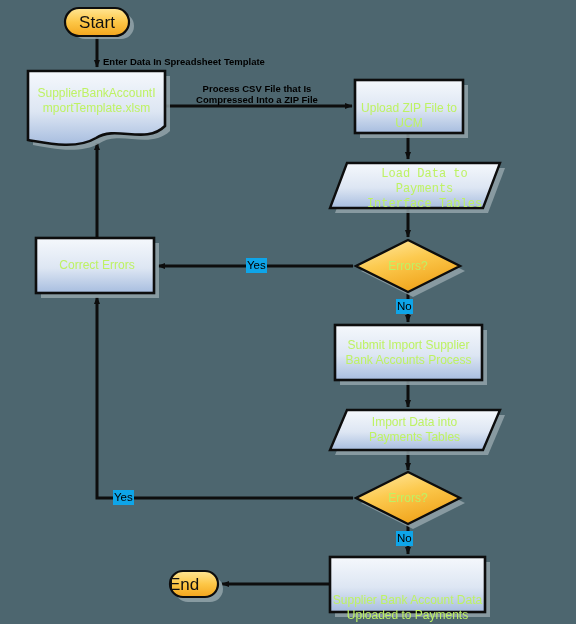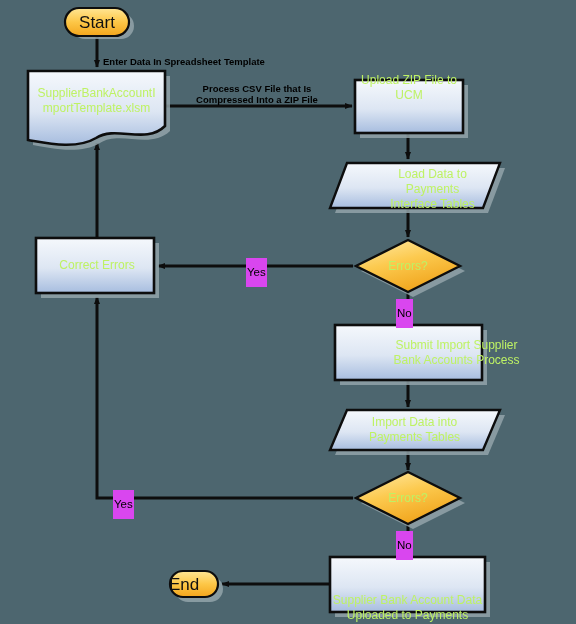--- a/index.html
+++ b/index.html
@@ -44,26 +44,26 @@
     color: #000;
     font-size: 9.5px;
     font-weight: bold;
     font-family: "Liberation Sans", sans-serif;
     line-height: 11px;
     white-space: pre-line;
     text-align: center;
   }
   .branch-label {
     position: absolute;
-    background: #d946ef;
+    background: #0ea5e9;
     color: #000;
     font-size: 11.5px;
     font-family: "Liberation Sans", sans-serif;
     line-height: 13px;
-    padding: 8px 1px;
+    padding: 1px 1px;
   }
 </style>
 </head>
 <body>
 
 <div id="canvas">
 
   <svg id="svg-layer" viewBox="0 0 576 624">
     <defs>
       <linearGradient id="gradNode" x1="0" y1="0" x2="0" y2="1">
@@ -148,32 +148,32 @@
     <rect x="330" y="557" width="155" height="55" fill="url(#gradNode)" stroke="#0d0d0d" stroke-width="2.6"></rect>
 
     <rect x="170" y="571" width="48" height="26" rx="13" ry="13" fill="url(#gradTerm)" stroke="#0d0d0d" stroke-width="2.2"></rect>
   </svg>
 
   <div class="node-label terminator-label" style="left:65px; top:8px; width:64px; height:28px;">Start</div>
 
   <div class="node-label" style="left:28px; top:76px; width:137px; height:50px;">SupplierBankAccountI
 mportTemplate.xlsm</div>
 
-  <div class="node-label" style="left:355px; top:68px; width:108px; height:39px;">Upload ZIP File to
+  <div class="node-label" style="left:355px; top:96px; width:108px; height:39px;">Upload ZIP File to
 UCM</div>
 
-  <div class="node-label" style="left:356px; top:163px; width:153px; height:52px;">Load Data to
+  <div class="node-label" style="left:348px; top:163px; width:153px; height:52px;font-family:Liberation Mono, monospace;">Load Data to
 Payments
 Interface Tables</div>
 
   <div class="node-label" style="left:368px; top:254px; width:80px; height:24px;">Errors?</div>
 
   <div class="node-label" style="left:36px; top:238px; width:122px; height:55px;">Correct Errors</div>
 
-  <div class="node-label" style="left:335px; top:325px; width:147px; height:55px;padding-left:48px;">Submit Import Supplier
+  <div class="node-label" style="left:335px; top:325px; width:147px; height:55px;">Submit Import Supplier
 Bank Accounts Process</div>
 
   <div class="node-label" style="left:338px; top:410px; width:153px; height:40px;">Import Data into
 Payments Tables</div>
 
   <div class="node-label" style="left:368px; top:486px; width:80px; height:24px;">Errors?</div>
 
   <div class="node-label" style="left:330px; top:583px; width:155px; height:64px;">Supplier Bank Account Data
 Uploaded to Payments
 Tables</div>

